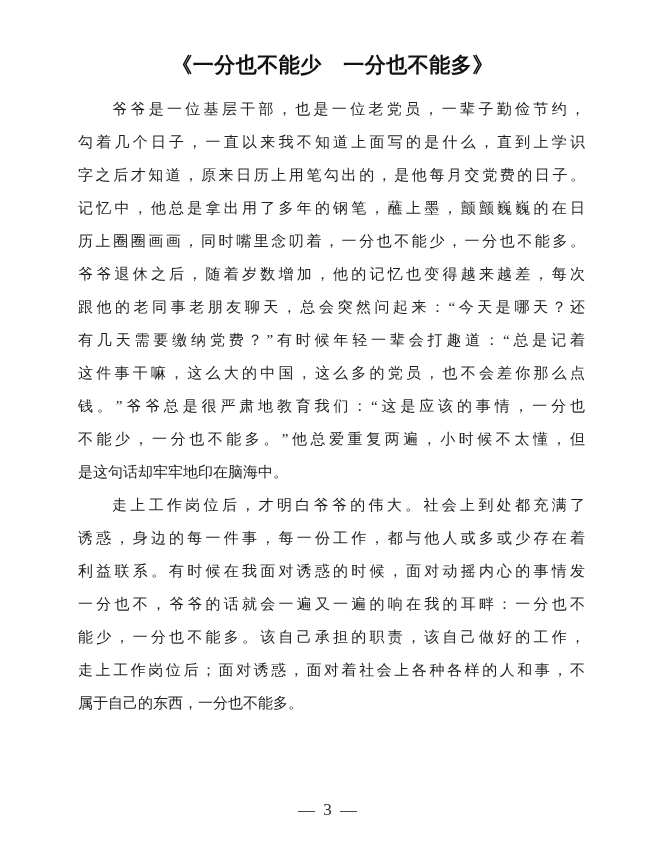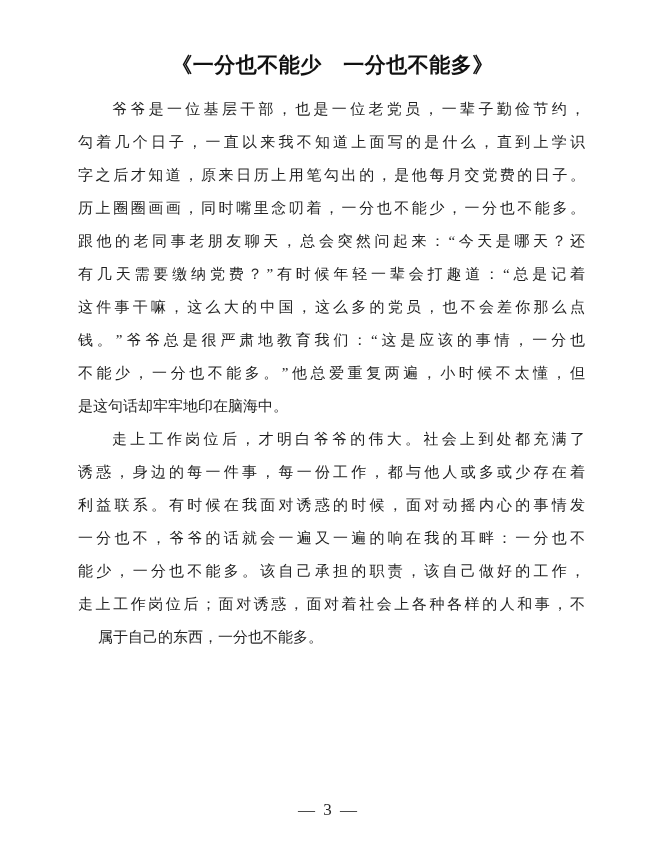--- a/index.html
+++ b/index.html
@@ -47,21 +47,20 @@
     padding-left: 34px;
   }
   .text-line.para-end {
     text-align-last: left;
   }
   .closing-line {
     height: 33px;
     line-height: 33px;
     display: flex;
     white-space: nowrap;
-    margin-left: 20px;
   }
   .page-footer {
     position: absolute;
     top: 800px;
     left: 0;
     width: 100%;
     text-align: center;
     font-size: 17px;
     letter-spacing: 2px;
     color: #2a2a2a;
@@ -73,21 +72,23 @@
 <div class="page">
 
   <h1 class="doc-title">《一分也不能少　一分也不能多》</h1>
 
   <div class="doc-body">
 
     <div>
       <div class="text-line indent">爷爷是一位基层干部，也是一位老党员，一辈子勤俭节约，</div>
       <div class="text-line">勾着几个日子，一直以来我不知道上面写的是什么，直到上学识</div>
       <div class="text-line">字之后才知道，原来日历上用笔勾出的，是他每月交党费的日子。</div>
+      <div class="text-line">记忆中，他总是拿出用了多年的钢笔，蘸上墨，颤颤巍巍的在日</div>
       <div class="text-line">历上圈圈画画，同时嘴里念叨着，一分也不能少，一分也不能多。</div>
+      <div class="text-line">爷爷退休之后，随着岁数增加，他的记忆也变得越来越差，每次</div>
       <div class="text-line">跟他的老同事老朋友聊天，总会突然问起来：“今天是哪天？还</div>
       <div class="text-line">有几天需要缴纳党费？”有时候年轻一辈会打趣道：“总是记着</div>
       <div class="text-line">这件事干嘛，这么大的中国，这么多的党员，也不会差你那么点</div>
       <div class="text-line">钱。”爷爷总是很严肃地教育我们：“这是应该的事情，一分也</div>
       <div class="text-line">不能少，一分也不能多。”他总爱重复两遍，小时候不太懂，但</div>
       <div class="text-line para-end">是这句话却牢牢地印在脑海中。</div>
     </div>
 
     <div>
       <div class="text-line indent">走上工作岗位后，才明白爷爷的伟大。社会上到处都充满了</div>

